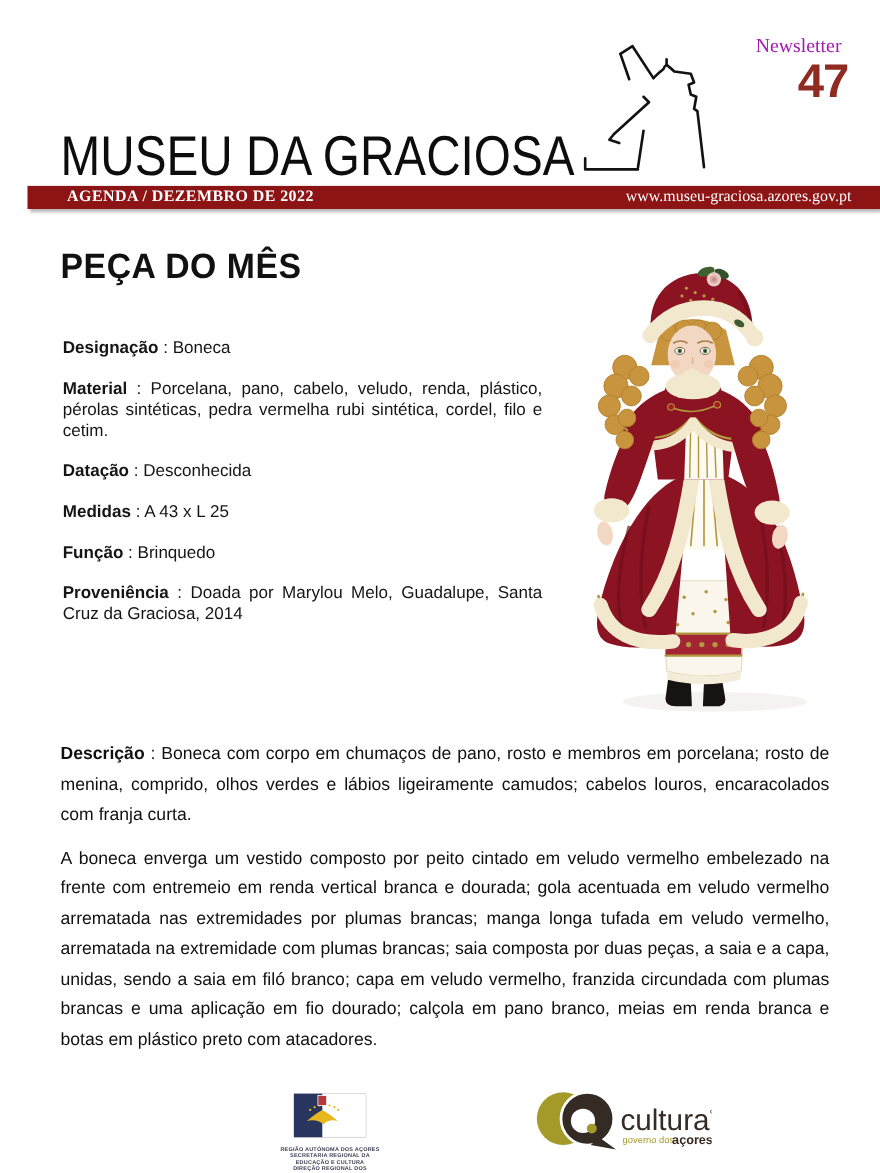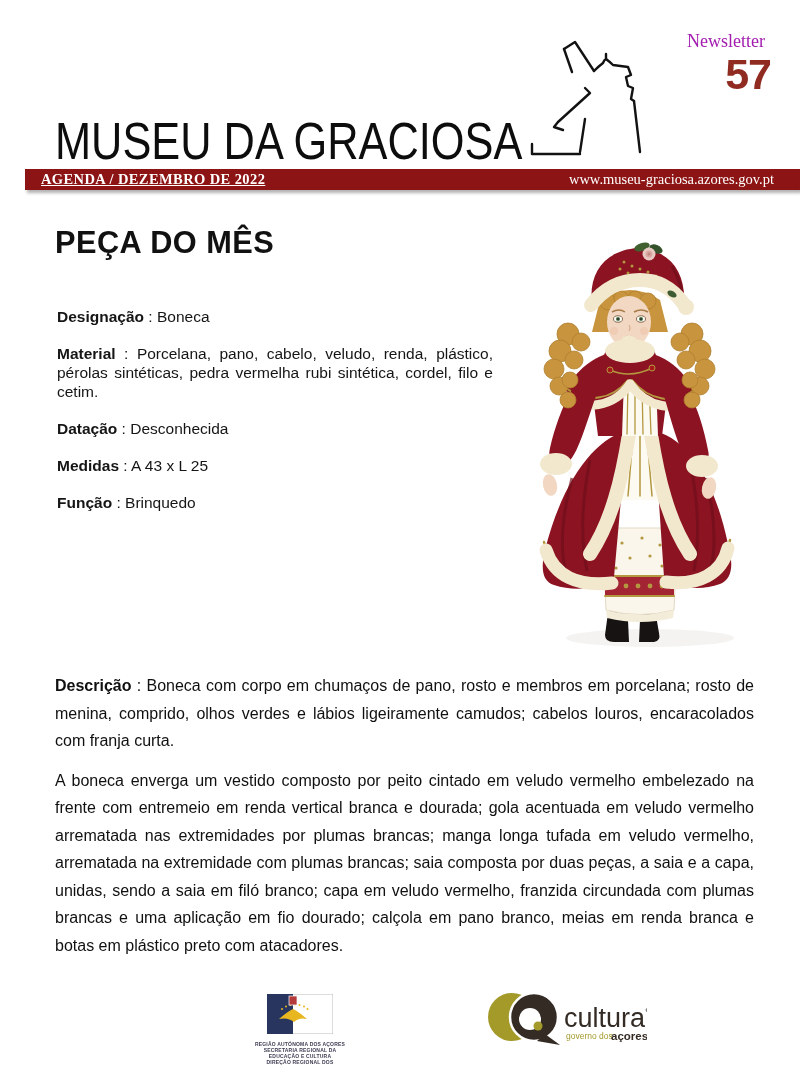--- a/index.html
+++ b/index.html
@@ -13,21 +13,21 @@
   
   .newsletter-label{top:31px;right:35px;font-family:"Liberation Serif",serif;font-size:18px;color:#a21caf;}
   .newsletter-number{top:50px;right:29px;font-size:43px;font-weight:bold;color:var(--number-red);letter-spacing:-1px;}
   .museum-title{left:55px;top:112px;font-size:51px;color:#0d0d0d;white-space:nowrap;
     transform:scaleX(.85);transform-origin:left top;letter-spacing:0;}
   .windmill{left:528px;top:30px;}
   .banner{left:25px;right:0;top:169px;height:21px;background:var(--accent-red);
     box-shadow:2px 3px 3px rgba(0,0,0,.30);
     display:flex;align-items:center;justify-content:space-between;
     font-family:"Liberation Serif",serif;color:#fff;font-size:14.5px;}
-  .banner .bleft{padding-left:16px;font-weight:bold;letter-spacing:.4px;text-decoration:underline;}
+  .banner .bleft{padding-left:36px;font-weight:bold;letter-spacing:.4px;}
   .banner .bright{padding-right:26px;}
 
   
   .piece-heading{left:55px;top:224px;font-size:32px;font-weight:bold;letter-spacing:.5px;
     transform:scaleX(.96);transform-origin:left top;white-space:nowrap;}
   .fields{left:57px;top:287px;width:436px;font-size:15.5px;line-height:19px;color:#151515;margin-top:20px;}
   .fields p{margin:0 0 18px 0;}
   .fields p.justify{text-align:justify;}
   .fields strong{font-weight:bold;}
   .doll-figure{left:502px;top:238px;}
@@ -48,21 +48,21 @@
   .gold-s{stroke:var(--gold);fill:none;stroke-linecap:round;}
   .gold-f{fill:var(--gold);}
   .hair-f{fill:var(--hair);stroke:#b07f2e;stroke-width:.8;}
   .flesh-f{fill:var(--flesh);}
   .ink{stroke:#121212;fill:none;stroke-width:2.4;stroke-linecap:round;stroke-linejoin:round;}
 </style>
 </head>
 <body>
 
 <div class="abs newsletter-label">Newsletter</div>
-<div class="abs newsletter-number">57</div>
+<div class="abs newsletter-number">47</div>
 
 <svg class="abs windmill" width="130" height="136" viewBox="0 0 130 136">
   <g>
     <path class="ink" d="M36,19 L47,12 L66,41"></path>
     <path class="ink" d="M36,19 L44,42"></path>
     <path class="ink" d="M66,41 Q71,36 75,33 Q76,30 78,29 L78,24"></path>
     <path class="ink" d="M78,29 Q82,32 85,35 L100,37 L103,45 L98,47 L100,56 L105,58 L103,69 L106,71 L112,122"></path>
     <path class="ink" d="M57,58 L62,63 L30,92 L26,97 L35,100"></path>
     <path class="ink" d="M57,89 L52,122"></path>
     <path class="ink" d="M4,114 L4,124 L52,124"></path>
@@ -77,20 +77,21 @@
 </div>
 
 <div class="abs piece-heading">PEÇA DO MÊS</div>
 
 <div class="abs fields">
     <p class="field"><strong>Designação</strong> : Boneca</p>
     <p class="field justify"><strong>Material</strong> : Porcelana, pano, cabelo, veludo, renda, plástico, pérolas sintéticas, pedra vermelha rubi sintética, cordel, filo e cetim.</p>
     <p class="field"><strong>Datação</strong> : Desconhecida</p>
     <p class="field"><strong>Medidas</strong> : A 43 x L 25</p>
     <p class="field"><strong>Função</strong> : Brinquedo</p>
+    <p class="field justify"><strong>Proveniência</strong> : Doada por Marylou Melo, Guadalupe, Santa Cruz da Graciosa, 2014</p>
   </div>
 
 <svg class="abs doll-figure" width="280" height="420" viewBox="0 0 280 420">
   <g>
     <ellipse cx="148" cy="400" rx="84" ry="9" fill="#f4f3f1"></ellipse>
 
     <g fill="#171312">
       <path d="M108,360 L103,397 Q103,404 112,404 L127,404 L125,360 Z"></path>
       <path d="M139,360 L137,404 L152,404 Q159,403 157,395 L151,360 Z"></path>
     </g>

